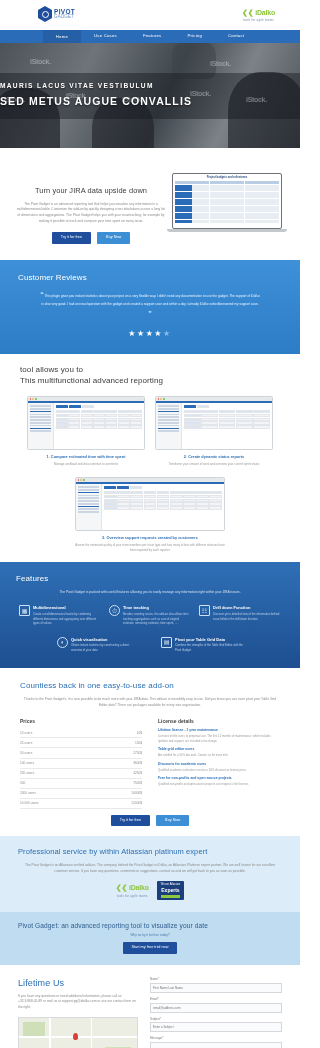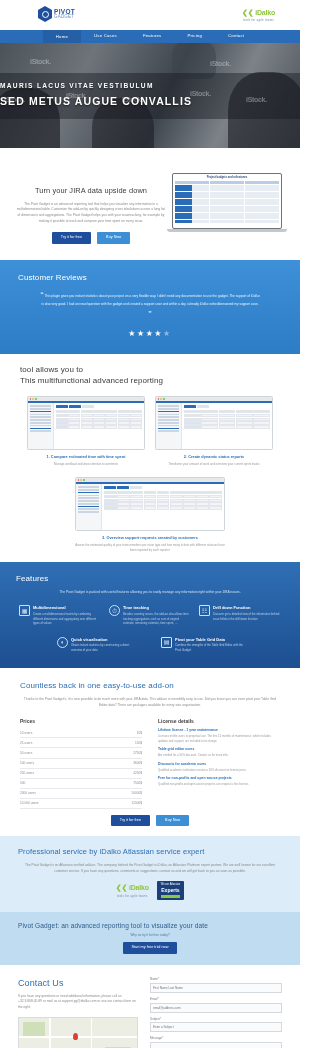--- a/index.html
+++ b/index.html
@@ -672,21 +672,21 @@
       </div>
     </div>
 
     <div class="btnrow" style="margin-top:6px">
       <span class="btn dark">Try it for free</span>
       <span class="btn light">Buy Now</span>
     </div>
   </div>
 
   <div class="pro">
-    <h2>Professional service by iDalko Atlassian service expert</h2>
+    <h2>Professional service by within Atlassian platinum expert</h2>
     <div class="lead">The Pivot Gadget is an Atlassian verified add-on. The company behind the Pivot Gadget is iDalko, an Atlassian Platinum expert partner. We are well known for our excellent customer service. If you have any questions, comments or suggestions, contact us and we will get back to you as soon as possible.</div>
     <div class="badges">
       <div class="idalko" style="position:static">
         <div class="i1"><span>❮❮</span> <span>iDalko</span></div>
         <div class="i2">tools for agile teams</div>
       </div>
       <div class="exp">
         <div class="e1"><span>We are</span> <span>Atlassian</span></div>
         <div class="e2">Experts</div>
         <div class="e3"></div>
@@ -697,21 +697,21 @@
   <div class="cta">
     <h2>Pivot Gadget: an advanced reporting tool to visualize your date</h2>
     <p>Why no try it for free today?</p>
     <div class="btnrow" style="margin-top:5px">
       <span class="btn dark">Start my free trial now</span>
     </div>
   </div>
 
   <div class="contact">
     <div class="cleft">
-      <h2>Contact Us</h2>
+      <h2>Lifetime Us</h2>
       <div class="lead">If you have any questions or need additional information, please call us +32.3.808.05.89 or mail us at support.pg@idalko.com or use our contact form on the right.</div>
       <div class="map">
         <div class="grn" style="left:4px;top:4px;width:22px;height:14px"></div>
         <div class="grn" style="right:6px;bottom:5px;width:26px;height:12px"></div>
         <div class="road" style="left:0;top:18px;width:120px;height:2px"></div>
         <div class="road" style="left:0;top:32px;width:120px;height:1.4px"></div>
         <div class="road" style="left:30px;top:0;width:2px;height:48px"></div>
         <div class="road" style="left:72px;top:0;width:1.4px;height:48px"></div>
         <div class="pin"></div>
       </div>

